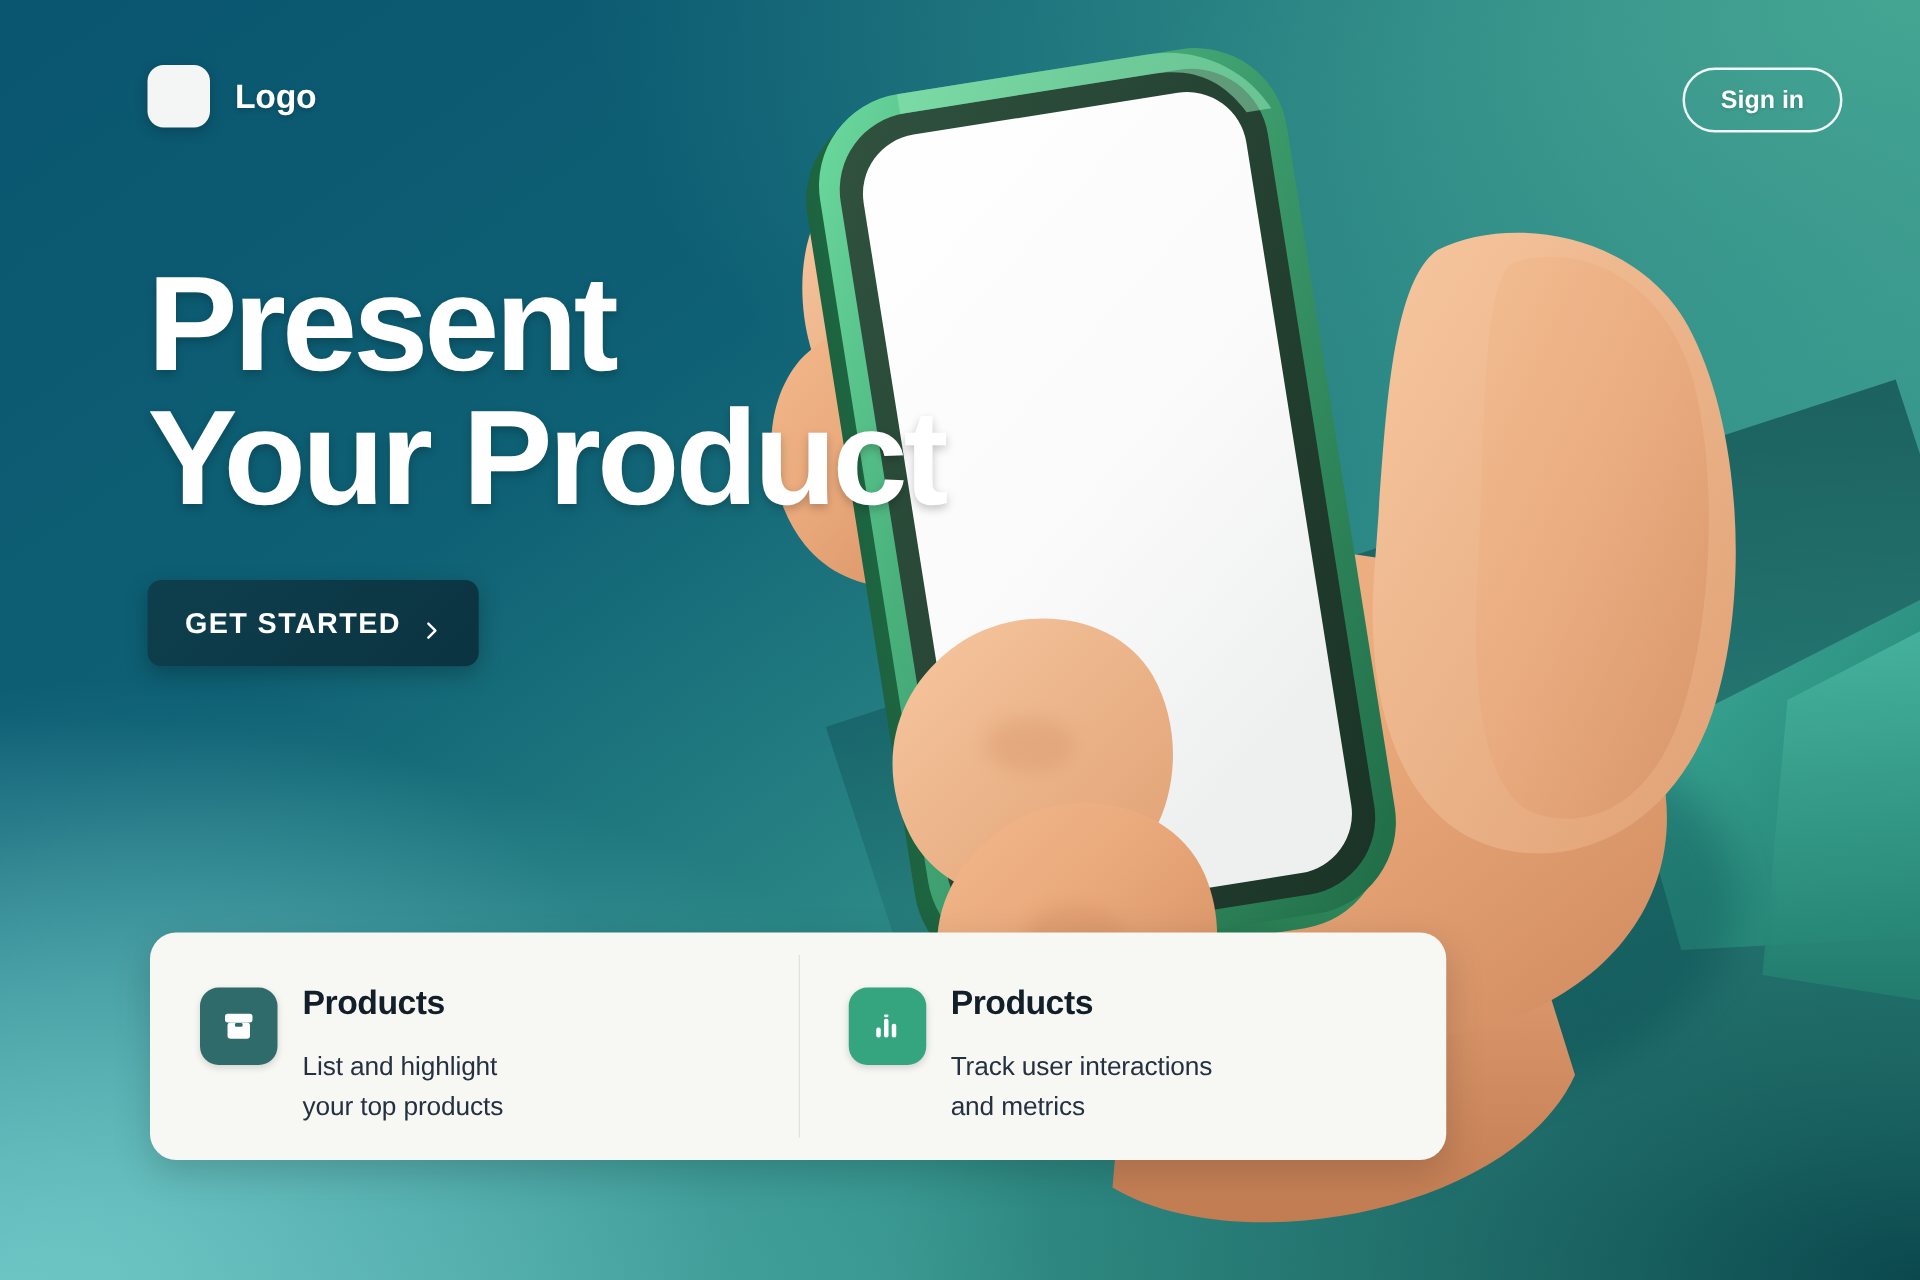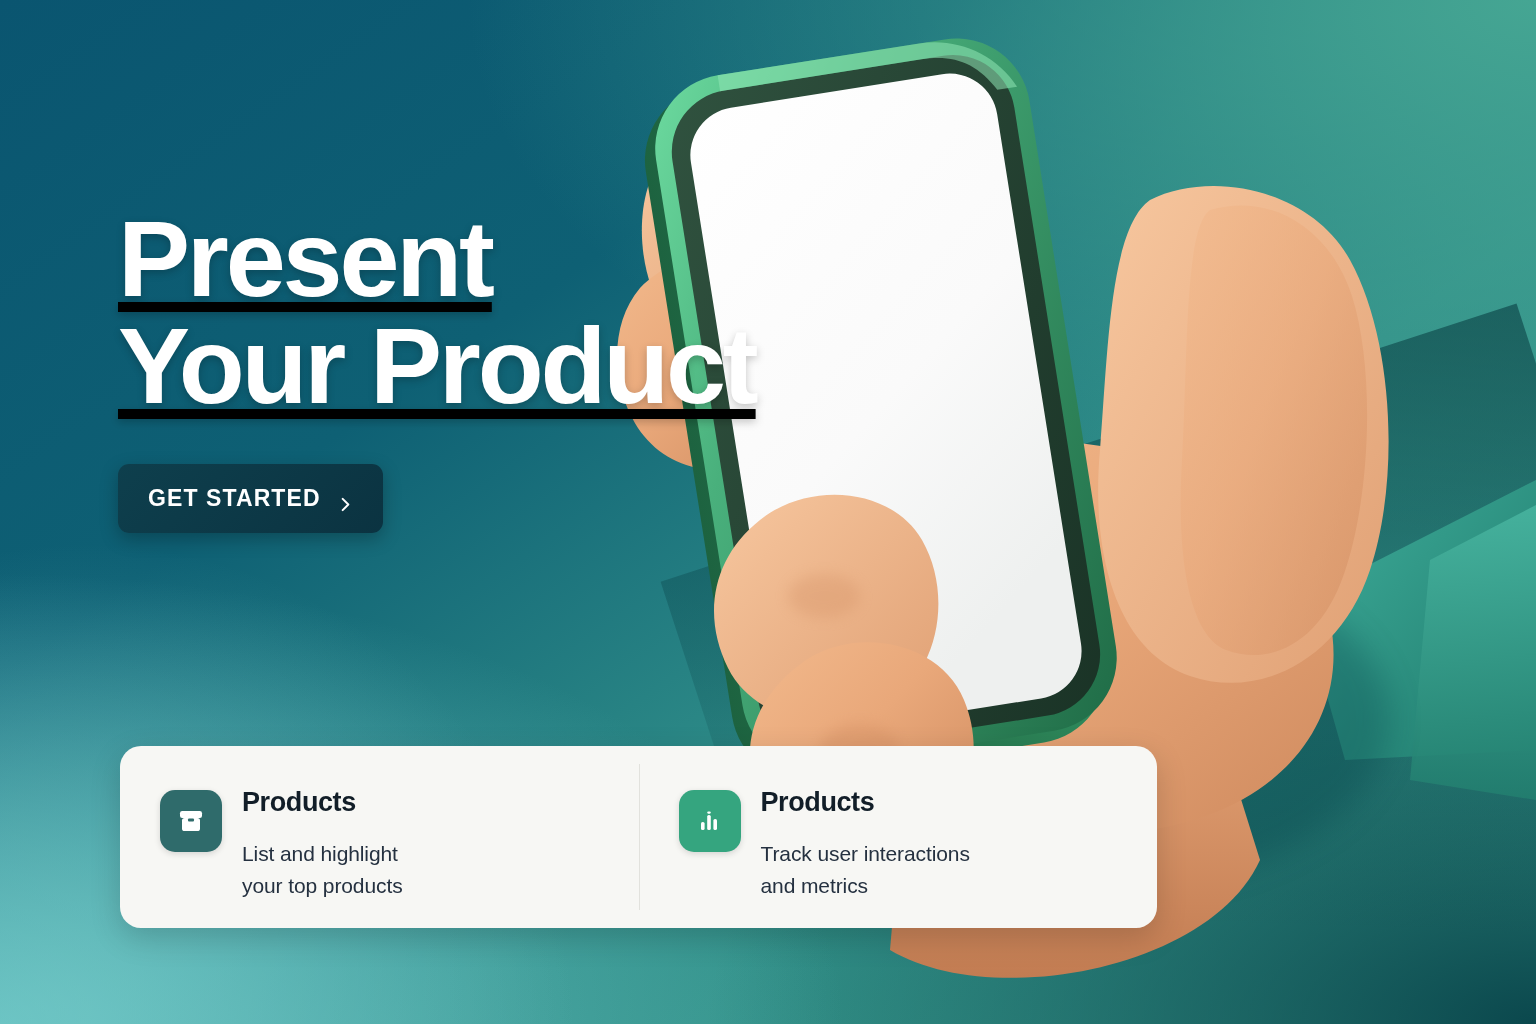--- a/index.html
+++ b/index.html
@@ -57,21 +57,21 @@
     display:inline-flex; align-items:center; justify-content:center;
     min-width:128px; height:52px; padding:0 26px;
     border:2px solid rgba(255,255,255,0.92);
     border-radius:26px;
     color:#ffffff; font-size:20px; font-weight:bold;
     background:transparent; cursor:pointer;
     text-shadow:0 1px 3px rgba(0,0,0,0.18);
   }
 
   
-  .hero { position:absolute; left:118px; top:206px; z-index:30; width:660px;text-decoration:underline; }
+  .hero { position:absolute; left:118px; top:206px; z-index:30; width:660px; }
   .hero h1 {
     color:#ffffff;
     font-size:108px;
     line-height:0.99;
     font-weight:bold;
     letter-spacing:-3.2px;
     text-shadow:0 3px 8px rgba(0,0,0,0.22);
     white-space:pre-line;
   }
   .hero .sub {
@@ -241,20 +241,25 @@
                C218 776 144 760 118 708 C92 656 102 598 150 560 Z" fill="url(#skinLight)"></path>
       <path d="M196 700 C248 666 330 682 354 740 C380 802 352 876 292 896
                C232 916 164 890 146 834 C128 778 150 732 196 700 Z" fill="url(#skin)"></path>
 
       <ellipse cx="250" cy="790" rx="40" ry="26" fill="#cf8a5e" opacity="0.35" filter="url(#soft)"></ellipse>
       <ellipse cx="214" cy="636" rx="36" ry="22" fill="#cf8a5e" opacity="0.28" filter="url(#soft)"></ellipse>
     </svg>
   </div>
 
   <header class="header">
+    <div class="brand">
+      <div class="brand-mark"></div>
+      <div class="brand-name">Logo</div>
+    </div>
+    <button class="signin">Sign in</button>
   </header>
 
   <section class="hero">
     <h1>Present
 Your Product</h1>
     <button class="cta">
       <span>GET STARTED</span>
       <span class="chev">
         <svg viewBox="0 0 16 16" xmlns="http://www.w3.org/2000/svg">
           <path d="M5 2 L11 8 L5 14" fill="none" stroke="#ffffff" stroke-width="2.1" stroke-linecap="round" stroke-linejoin="round"></path>

